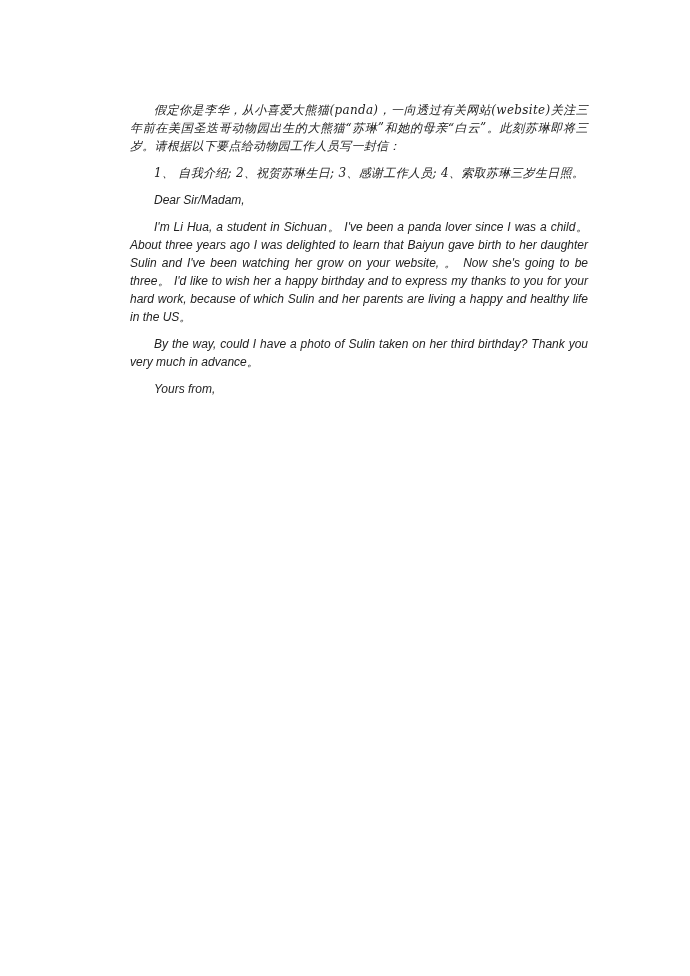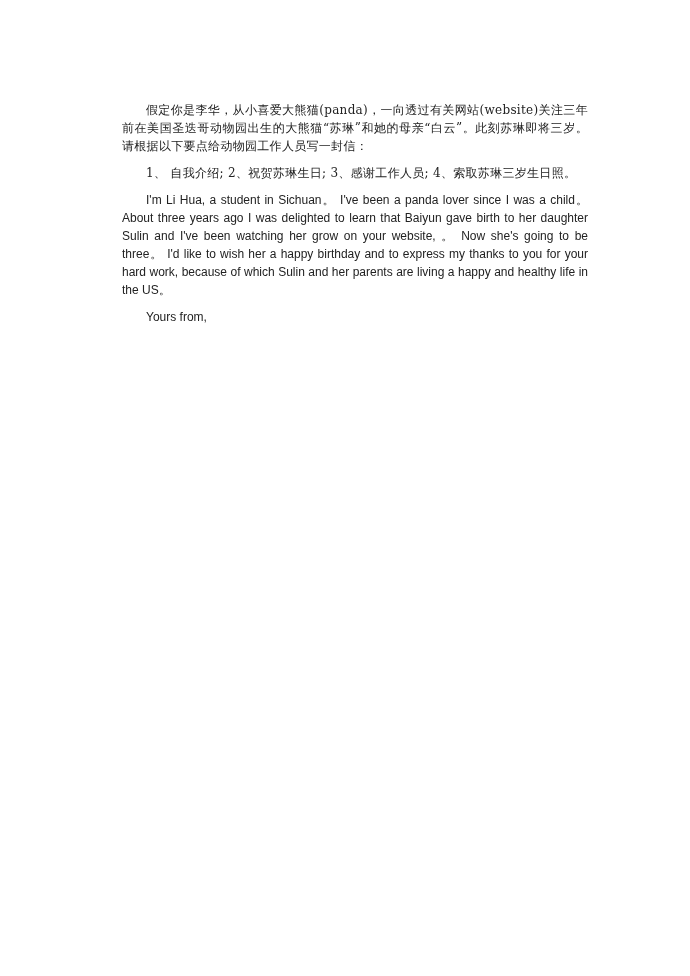--- a/index.html
+++ b/index.html
@@ -22,26 +22,29 @@
       font-family: "Liberation Sans", "DejaVu Sans", sans-serif;
       font-size: 12px;
       line-height: 18px;
     }
     .cn {
       font-family: "DejaVu Serif", "Liberation Serif", serif;
       font-size: 12px;
       letter-spacing: 0.3px;
     }
     .para {
-      margin: 0 0 9px 4px;
+      margin: 0 0 9px 12px;
       text-indent: 24px;
       text-align: justify;
+      font-style: italic;
     }
   </style>
 </head>
 <body>
 
 <div class="page">
   <p class="para cn">假定你是李华，从小喜爱大熊猫(panda)，一向透过有关网站(website)关注三年前在美国圣迭哥动物园出生的大熊猫“苏琳”和她的母亲“白云”。此刻苏琳即将三岁。请根据以下要点给动物园工作人员写一封信：</p>
   <p class="para cn">1、  自我介绍; 2、祝贺苏琳生日; 3、感谢工作人员; 4、索取苏琳三岁生日照。</p>
+  <p class="para">Dear Sir/Madam,</p>
   <p class="para">I'm Li Hua,   a student in Sichuan。 I've been a panda lover since I was a child。 About three years ago I was delighted to learn that Baiyun gave birth to her daughter Sulin and I've been watching her grow on your website, 。 Now she's going to be three。 I'd like to wish her a happy birthday and to express my thanks to you for your hard work,   because of which Sulin and her parents are living a happy and healthy life in the US。</p>
+  <p class="para">By the way,   could I have a photo of Sulin taken on her third birthday? Thank you very much in advance。</p>
   <p class="para">Yours from,</p>
 </div>
 
 </body></html>

